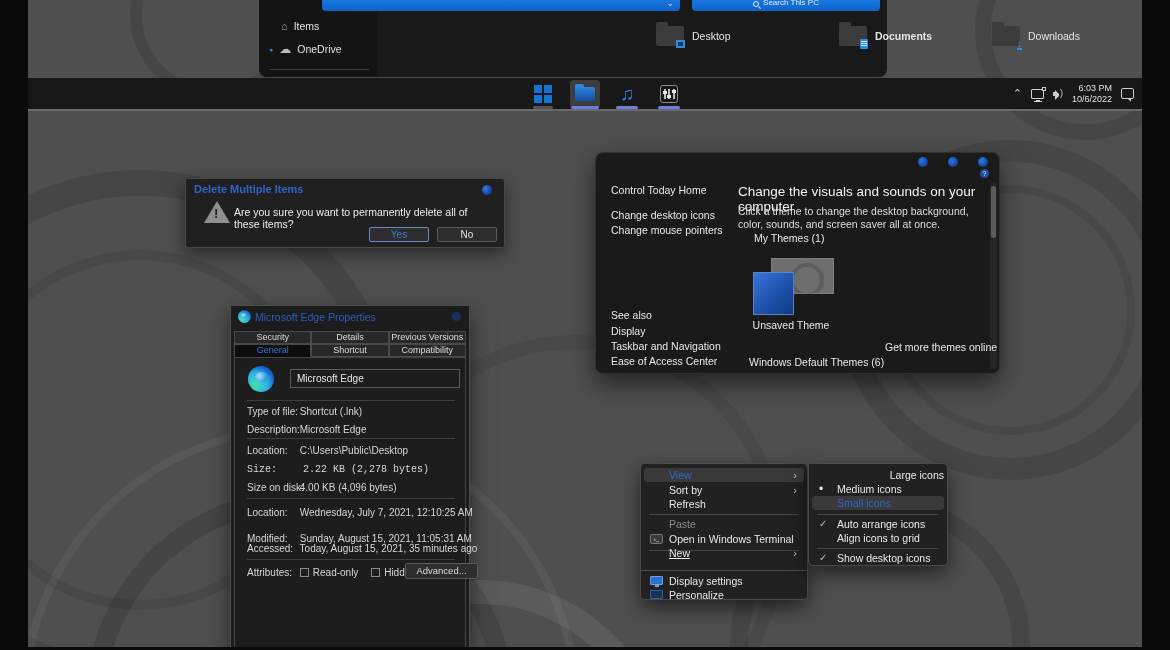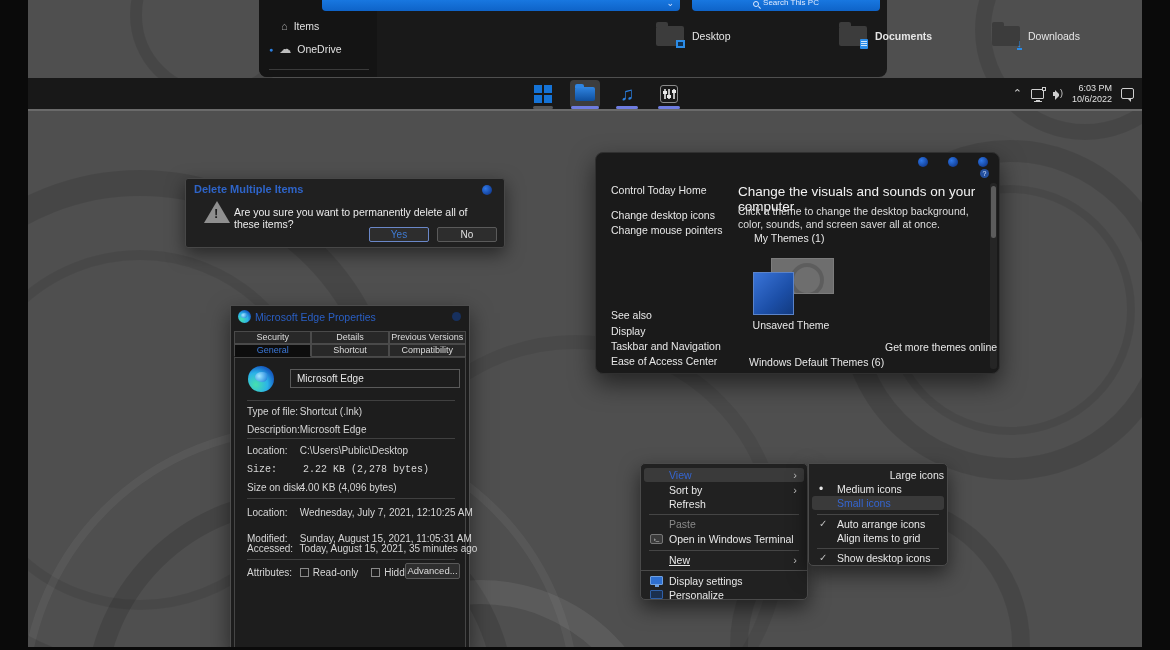--- a/index.html
+++ b/index.html
@@ -126,21 +126,21 @@
   .tab.active { background:#0d0d0d; color:#3b78d8; border-bottom-color:#0d0d0d; }
   #props .content { position:absolute; left:3px; top:51px; width:232px; height:294px;
                     border:1px solid #454545; background:#1d1d1d; }
   #props .filefield { position:absolute; left:55px; top:11px; width:170px; height:19px;
                       border:1px solid #5a5a5a; font-size:10px; color:#e6e6e6; line-height:17px; padding-left:6px; }
   .hr { position:absolute; left:12px; width:208px; height:1px; background:#404040; }
   .prow { position:absolute; left:12px; font-size:10px; color:#d6d6d6; white-space:nowrap; }
   .prow .pl { display:inline-block; width:50px; }
   .chk { display:inline-block; width:9px; height:9px; border:1px solid #8a8a8a; background:#1d1d1d;
          vertical-align:-1px; margin-right:4px; }
-  #adv-btn { position:absolute; left:170px; top:205px; width:55px; height:16px; background:#2e2e2e;
+  #adv-btn { position:absolute; left:170px; top:205px; width:73px; height:16px; background:#2e2e2e;
              border:1px solid #5a5a5a; border-radius:2px; font-size:9.5px; color:#dcdcdc;
              text-align:center; line-height:14px; }
 
   
   #pers { left:595px; top:152px; width:405px; height:222px; background:#1a1a1a; border-radius:8px;
           z-index:20; box-shadow:0 10px 24px rgba(0,0,0,0.55); border:1px solid #303030; }
   .win-ctl { position:absolute; top:4px; width:10px; height:10px; border-radius:50%;
              background:radial-gradient(circle at 35% 35%, #2f78e8, #123e96 75%); }
   #pers .help { position:absolute; right:10px; top:16px; width:9px; height:9px; border-radius:50%;
                 background:#24509e; color:#cfe0ff; font-size:7px; text-align:center; line-height:9px; }
@@ -405,21 +405,21 @@
     </div>
     <div class="msep" style="top:50px;"></div>
     <div class="mi dis" style="top:53px;">
       <span>Paste</span>
     </div>
     <div class="mi" style="top:68px;">
       <span class="term-ico">›_</span>
       <span>Open in Windows Terminal</span>
     </div>
     <div class="msep" style="top:86px;"></div>
-    <div class="mi" style="top:89px;text-decoration:underline;">
+    <div class="mi" style="top:82px;text-decoration:underline;">
       <span>New</span>
       <span class="arrow">›</span>
     </div>
     <div class="msep" style="top:106px; left:0; width:100%; background:#4a4a4a;"></div>
     <div class="mi" style="top:110px;">
       <span class="disp-ico"></span>
       <span>Display settings</span>
     </div>
     <div class="mi" style="top:124px;">
       <span class="pers-ico"></span>
@@ -437,21 +437,21 @@
     </div>
     <div class="mi hl" style="top:32px;">
       <span>Small icons</span>
     </div>
     <div class="msep" style="top:50px;"></div>
     <div class="mi" style="top:53px;">
       <span class="lead check">✓</span>
       <span>Auto arrange icons</span>
     </div>
     <div class="mi" style="top:67px;">
-      <span>Align items to grid</span>
+      <span>Align icons to grid</span>
     </div>
     <div class="msep" style="top:84px;"></div>
     <div class="mi" style="top:87px;">
       <span class="lead check">✓</span>
       <span>Show desktop icons</span>
     </div>
   </div>
 
   <div class="edgebar" id="bar-left"></div>
   <div class="edgebar" id="bar-right"></div>

